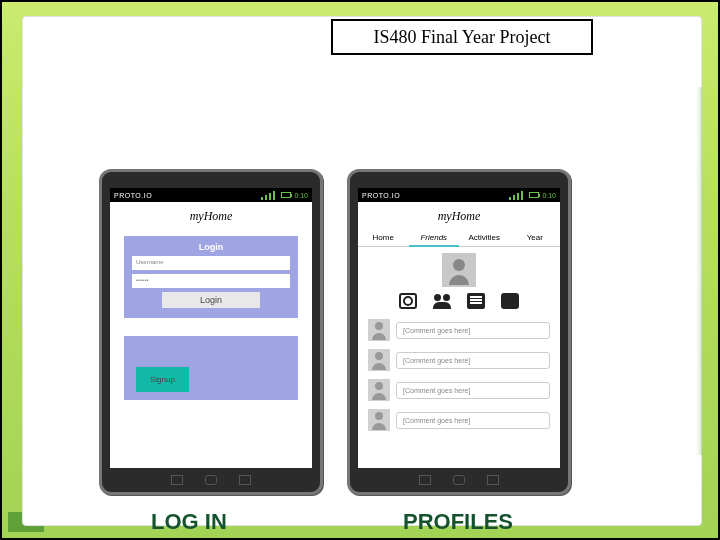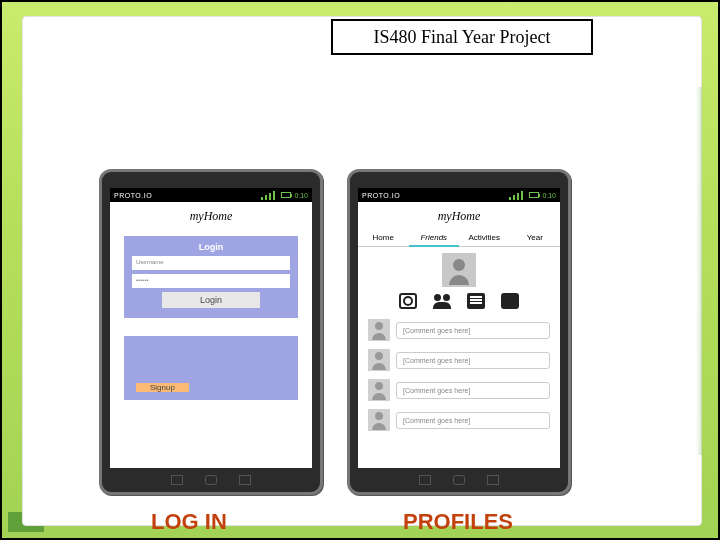--- a/index.html
+++ b/index.html
@@ -138,22 +138,22 @@
     background:#fff; height:14px; margin:4px 0;
     font-size:6px; color:#888; padding:3px 4px 0;
   }
   .btn-login {
     background:#e8e8e8; color:#444; font-size:9px;
     text-align:center; padding:3px 0; margin:4px 30px 0;
   }
   .signup-panel { height:64px; margin-top:18px; position:relative;}
   .btn-signup {
     position:absolute; left:12px; bottom:8px;
-    background:#fdba74; color:#444; font-size:8px;
-    padding:0 14px;
+    background:#14b8a6; color:#444; font-size:8px;
+    padding:8px 14px;
   }
 
   
   .profile-top {
     display:flex; align-items:center; justify-content:center;
     padding: 6px 0 4px;
     gap: 10px;
   }
   .avatar-lg {
     width: 34px; height: 34px; background:#c8c8c8;
@@ -195,21 +195,21 @@
   .avatar-sm::after{content:"";position:absolute;left:50%;bottom:1px;transform:translateX(-50%);width:14px;height:7px;border-radius:7px 7px 0 0;background:#999;}
   .comment .bubble {
     border:1px solid #ccc; border-radius:3px;
     font-size:7px; color:#888; padding:4px 6px;
     flex:1;
   }
 
   .caption {
     position:absolute;
     font-size:22px; font-weight:bold;
-    color:#c2410c;
+    color:#14532d;
   }
   .caption.left { left:128px; top:492px; }
   .caption.right { left:380px; top:492px; }
 
   
   .slide-inner::after{
     content:""; position:absolute; right:-1px; top:70px; bottom:70px; width:6px;
     background: linear-gradient(to right, rgba(90,168,50,0) , rgba(90,168,50,0.25));
   }
 </style>

